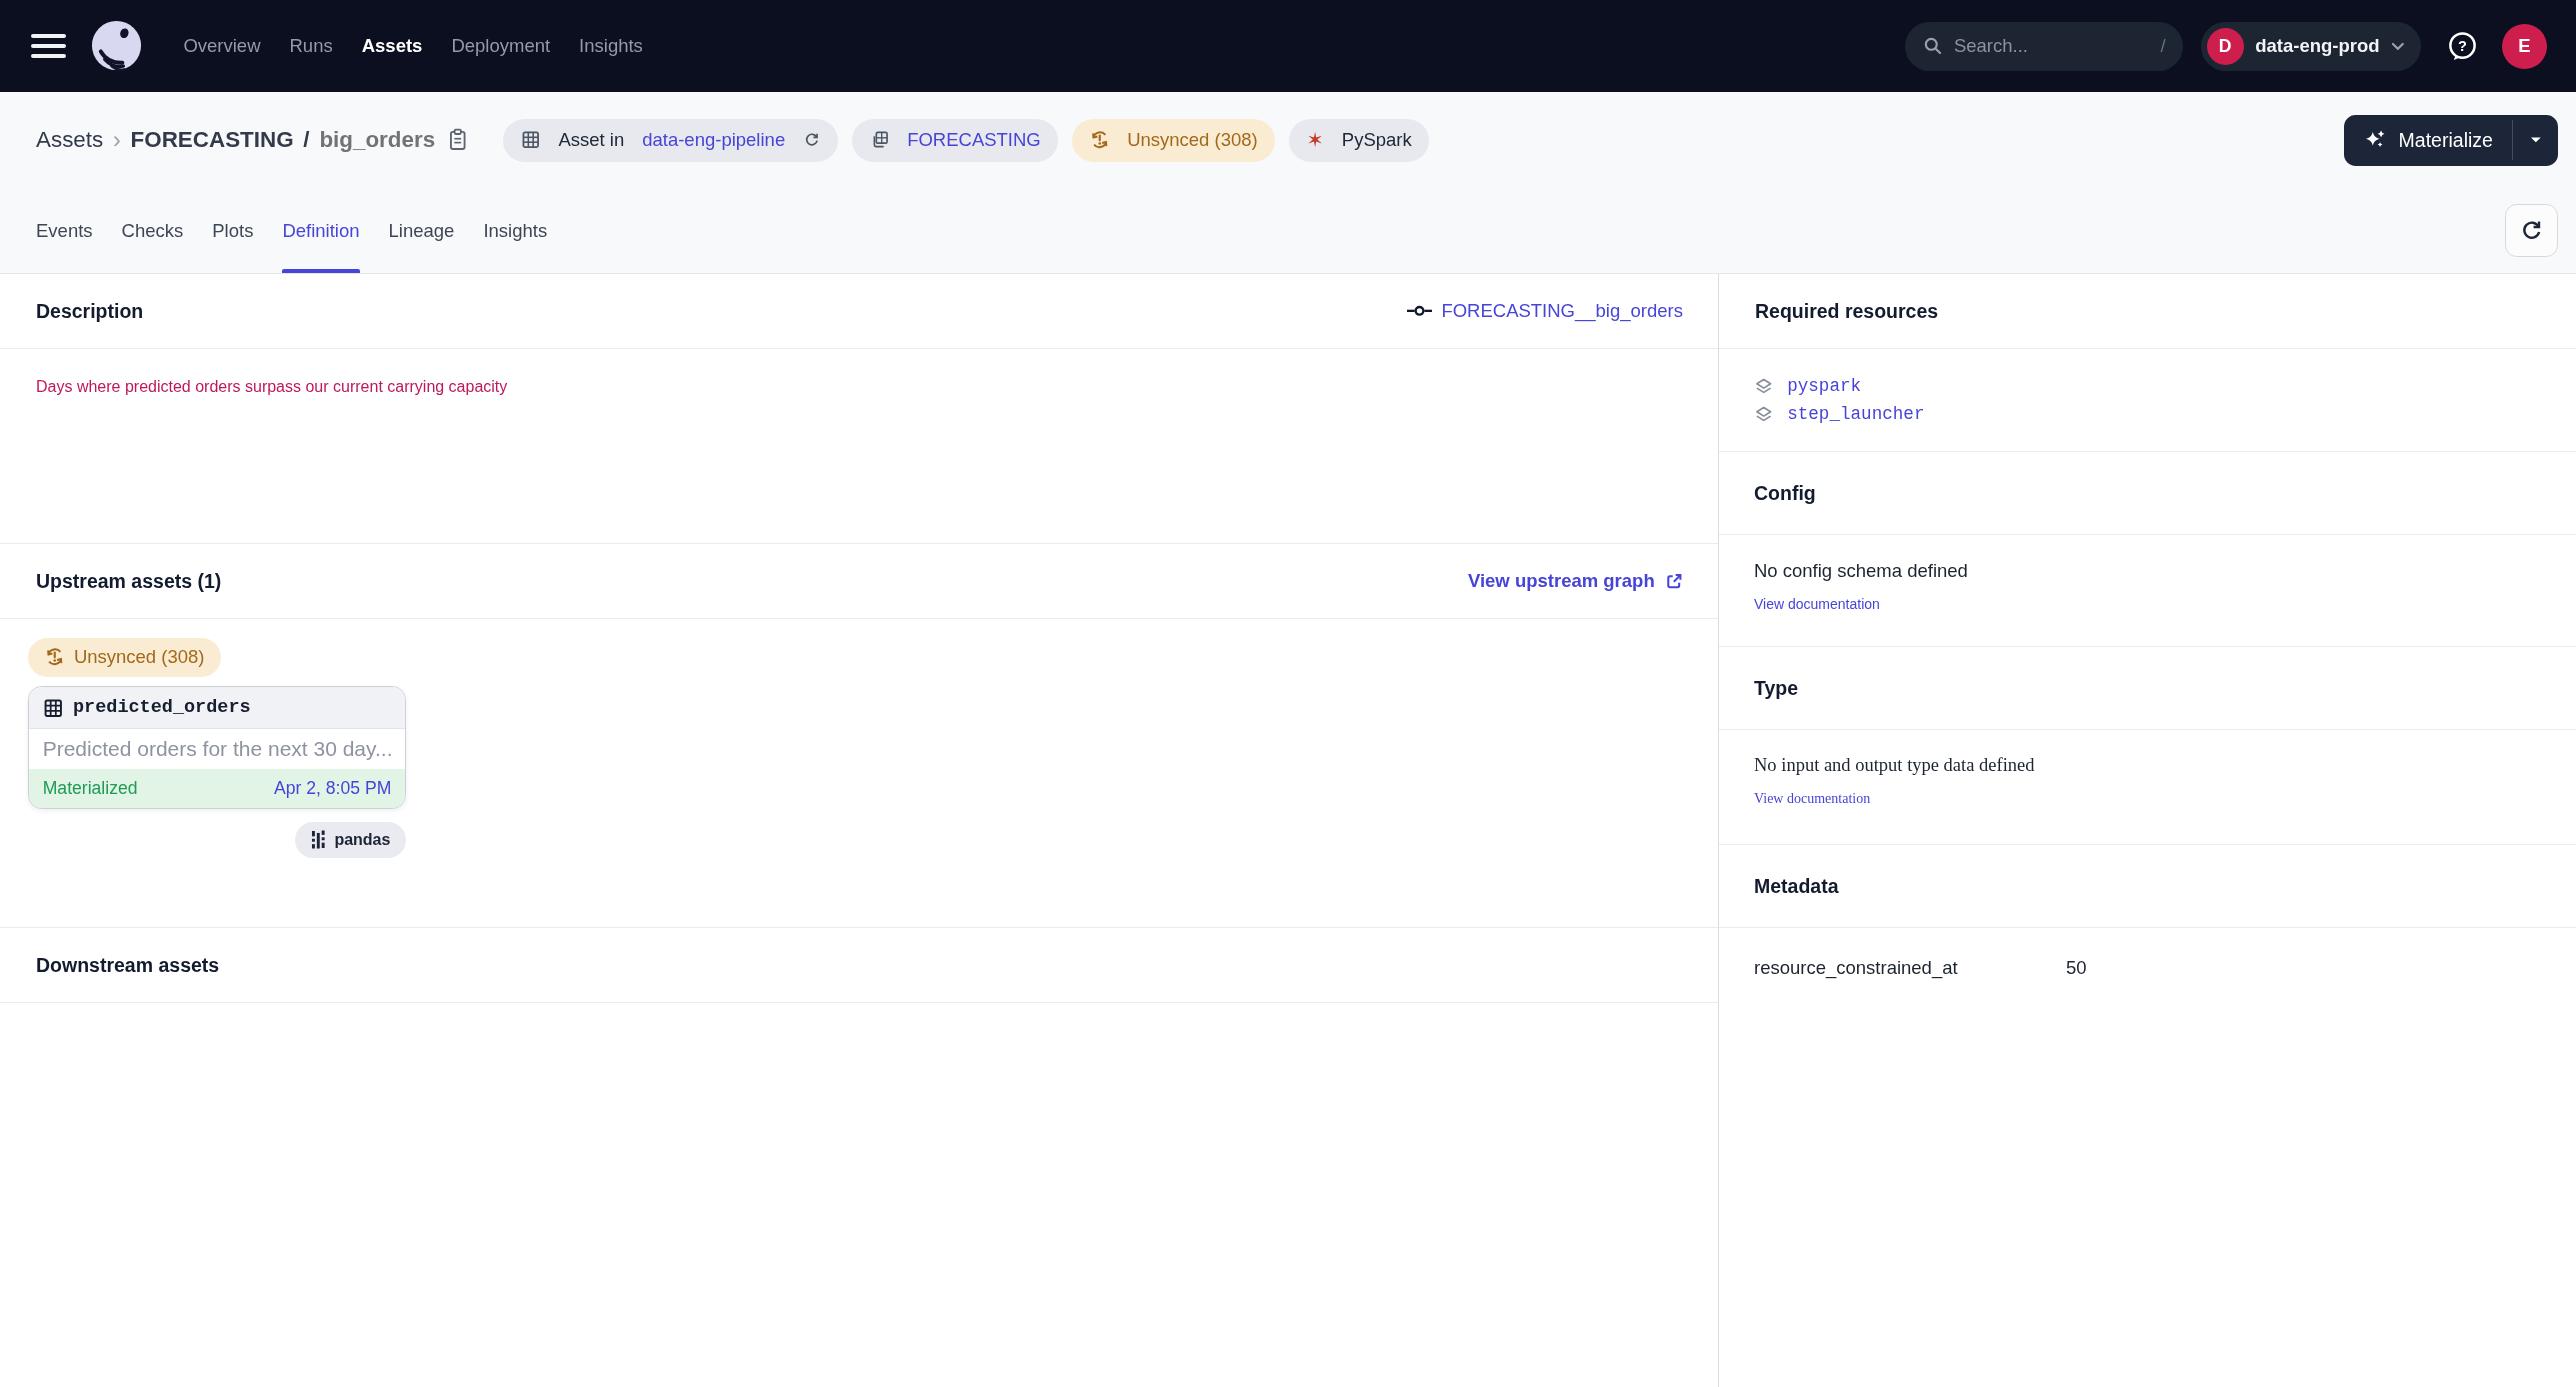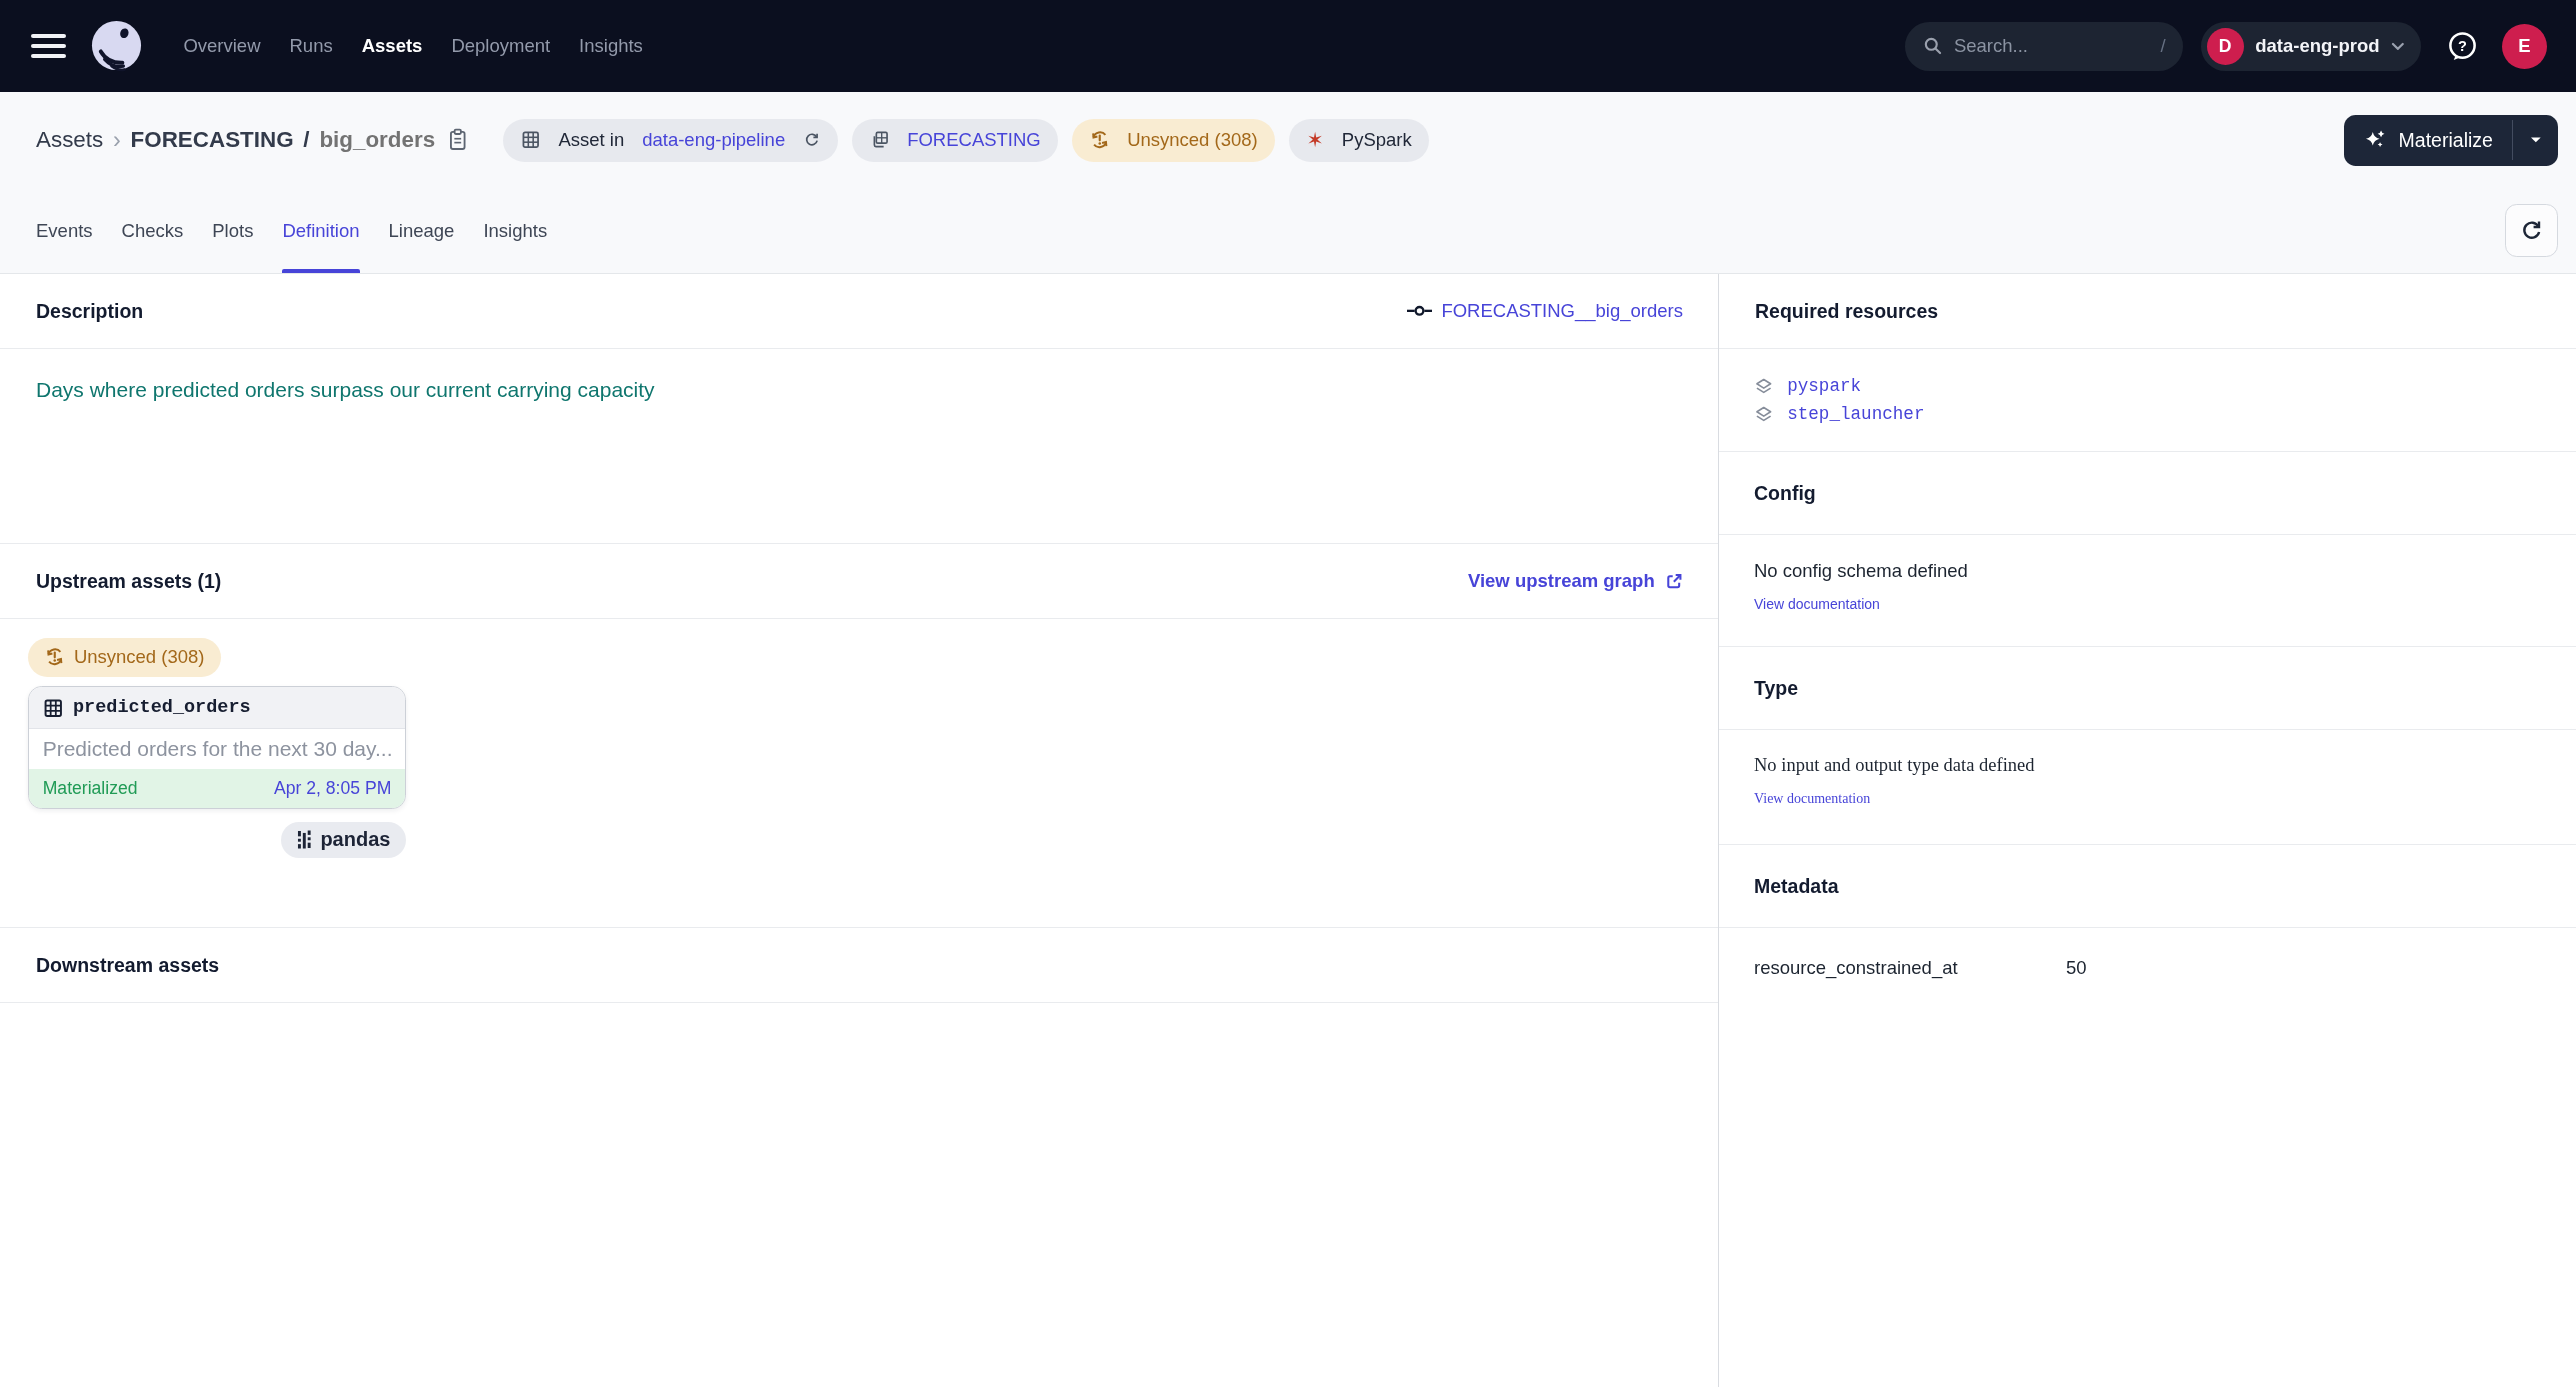--- a/index.html
+++ b/index.html
@@ -85,41 +85,41 @@
   .content { display:flex; height:1114px; }
   .col-left { width:1719px; border-right:1px solid #d9dce1; }
   .col-right { flex:1; }
 
   .sec-head { height:75px; display:flex; align-items:center; justify-content:space-between;
     padding:0 35px 0 36px; border-bottom:1px solid #e9ebee; }
   .sec-title { font-size:19.5px; font-weight:700; color:#131b2f; }
   .op-link { display:flex; align-items:center; gap:9.8px; color:#4744d8; font-size:18.5px; cursor:pointer; }
   .graph-link { display:flex; align-items:center; gap:9.8px; color:#4744d8; font-size:18.5px; cursor:pointer;font-weight:bold; }
 
-  .desc-body { height:195px; padding:29px 36px; font-size:21px; color:#0f766e;
+  .desc-body { height:195px; padding:29px 36px; font-size:16px; color:#be185d;
     border-bottom:1px solid #e9ebee; }
 
   .upstream-body { height:309px; padding:18.5px 0 0 28px; border-bottom:1px solid #e9ebee; }
   .badge-warn { display:inline-flex; align-items:center; gap:9.8px; height:39px; border-radius:19.5px;
     background:#f9ecd2; color:#a3681a; font-size:18.5px; padding:0 16.6px; }
   .asset-card-wrap { width:378px; margin-top:9.8px; }
   .asset-card { width:378px; border:1px solid #ccd0d7; border-radius:13.7px; overflow:hidden;
     background:#fff; box-shadow:0 2px 4.9px rgba(20,27,47,.07); cursor:pointer; }
   .card-head { height:42px; background:#f1f2f5; border-bottom:1px solid #e2e4e9;
     display:flex; align-items:center; gap:9.8px; padding:0 13.7px;
     font-family:"Liberation Mono", monospace; font-size:18.5px; font-weight:700; color:#171e31; }
   .card-desc { height:40px; display:flex; align-items:center; padding:0 13.7px;
     font-size:21px; color:#8d939f; white-space:nowrap; overflow:hidden; }
   .card-status { height:39px; background:#e1f4e6; display:flex; align-items:center;
     justify-content:space-between; padding:0 13.7px; font-size:17.6px; }
   .card-status .st { color:#209b56; }
   .card-status .ts { color:#4744d8; }
   .kind-row { display:flex; justify-content:flex-end; margin-top:12.7px; }
   .kind-tag { display:inline-flex; align-items:center; gap:8.8px; height:36px; border-radius:18.5px;
-    background:#e9ebf0; padding:0 15.6px; font-size:20px; font-weight:700; color:#1d2436; cursor:pointer; }
+    background:#e9ebf0; padding:0 15.6px; font-size:16px; font-weight:700; color:#1d2436; cursor:pointer; }
 
   .downstream-head { height:75px; display:flex; align-items:center; padding:0 36px;
     border-bottom:1px solid #e9ebee; }
 
   
   .res-body { height:103px; padding:23.4px 35px 0 35px; border-bottom:1px solid #e9ebee; }
   .res-row { display:flex; align-items:center; gap:13.7px; height:28px; cursor:pointer; }
   .res-row .nm { font-family:"Liberation Mono", monospace; font-size:17.6px; color:#4744d8; }
   .panel-head { height:83px; display:flex; align-items:center; padding:0 35px;
     border-bottom:1px solid #e9ebee; }

